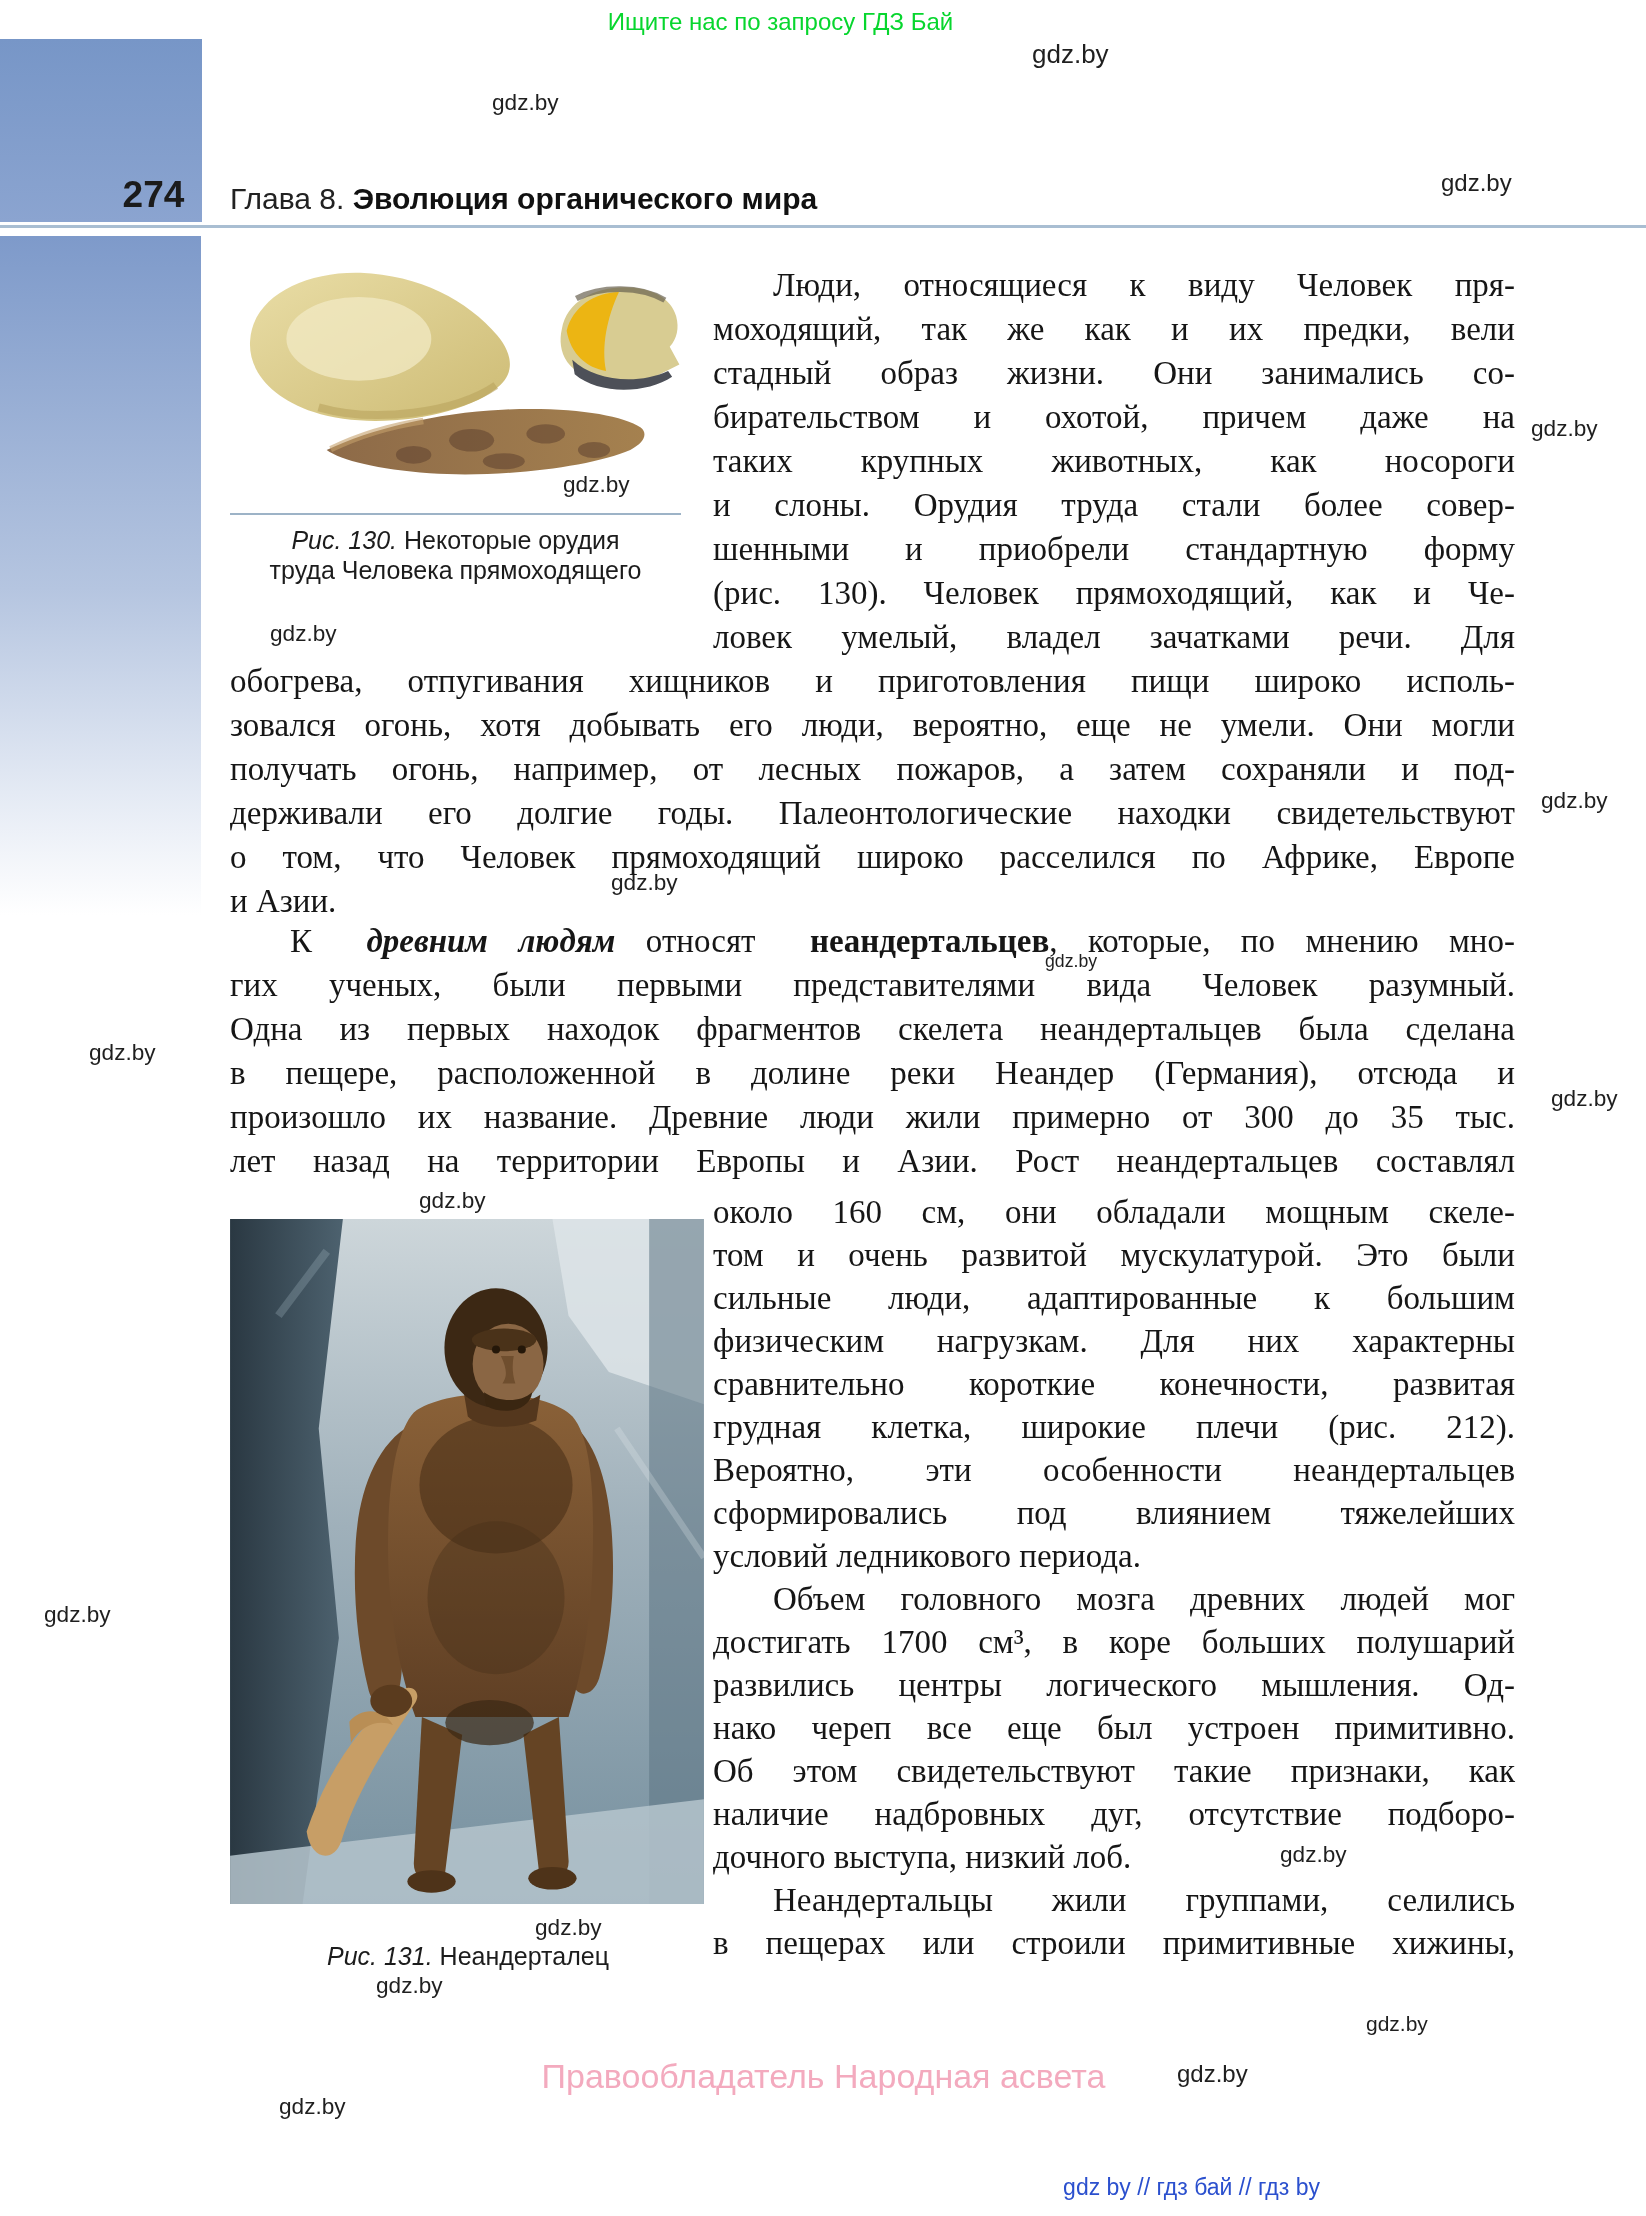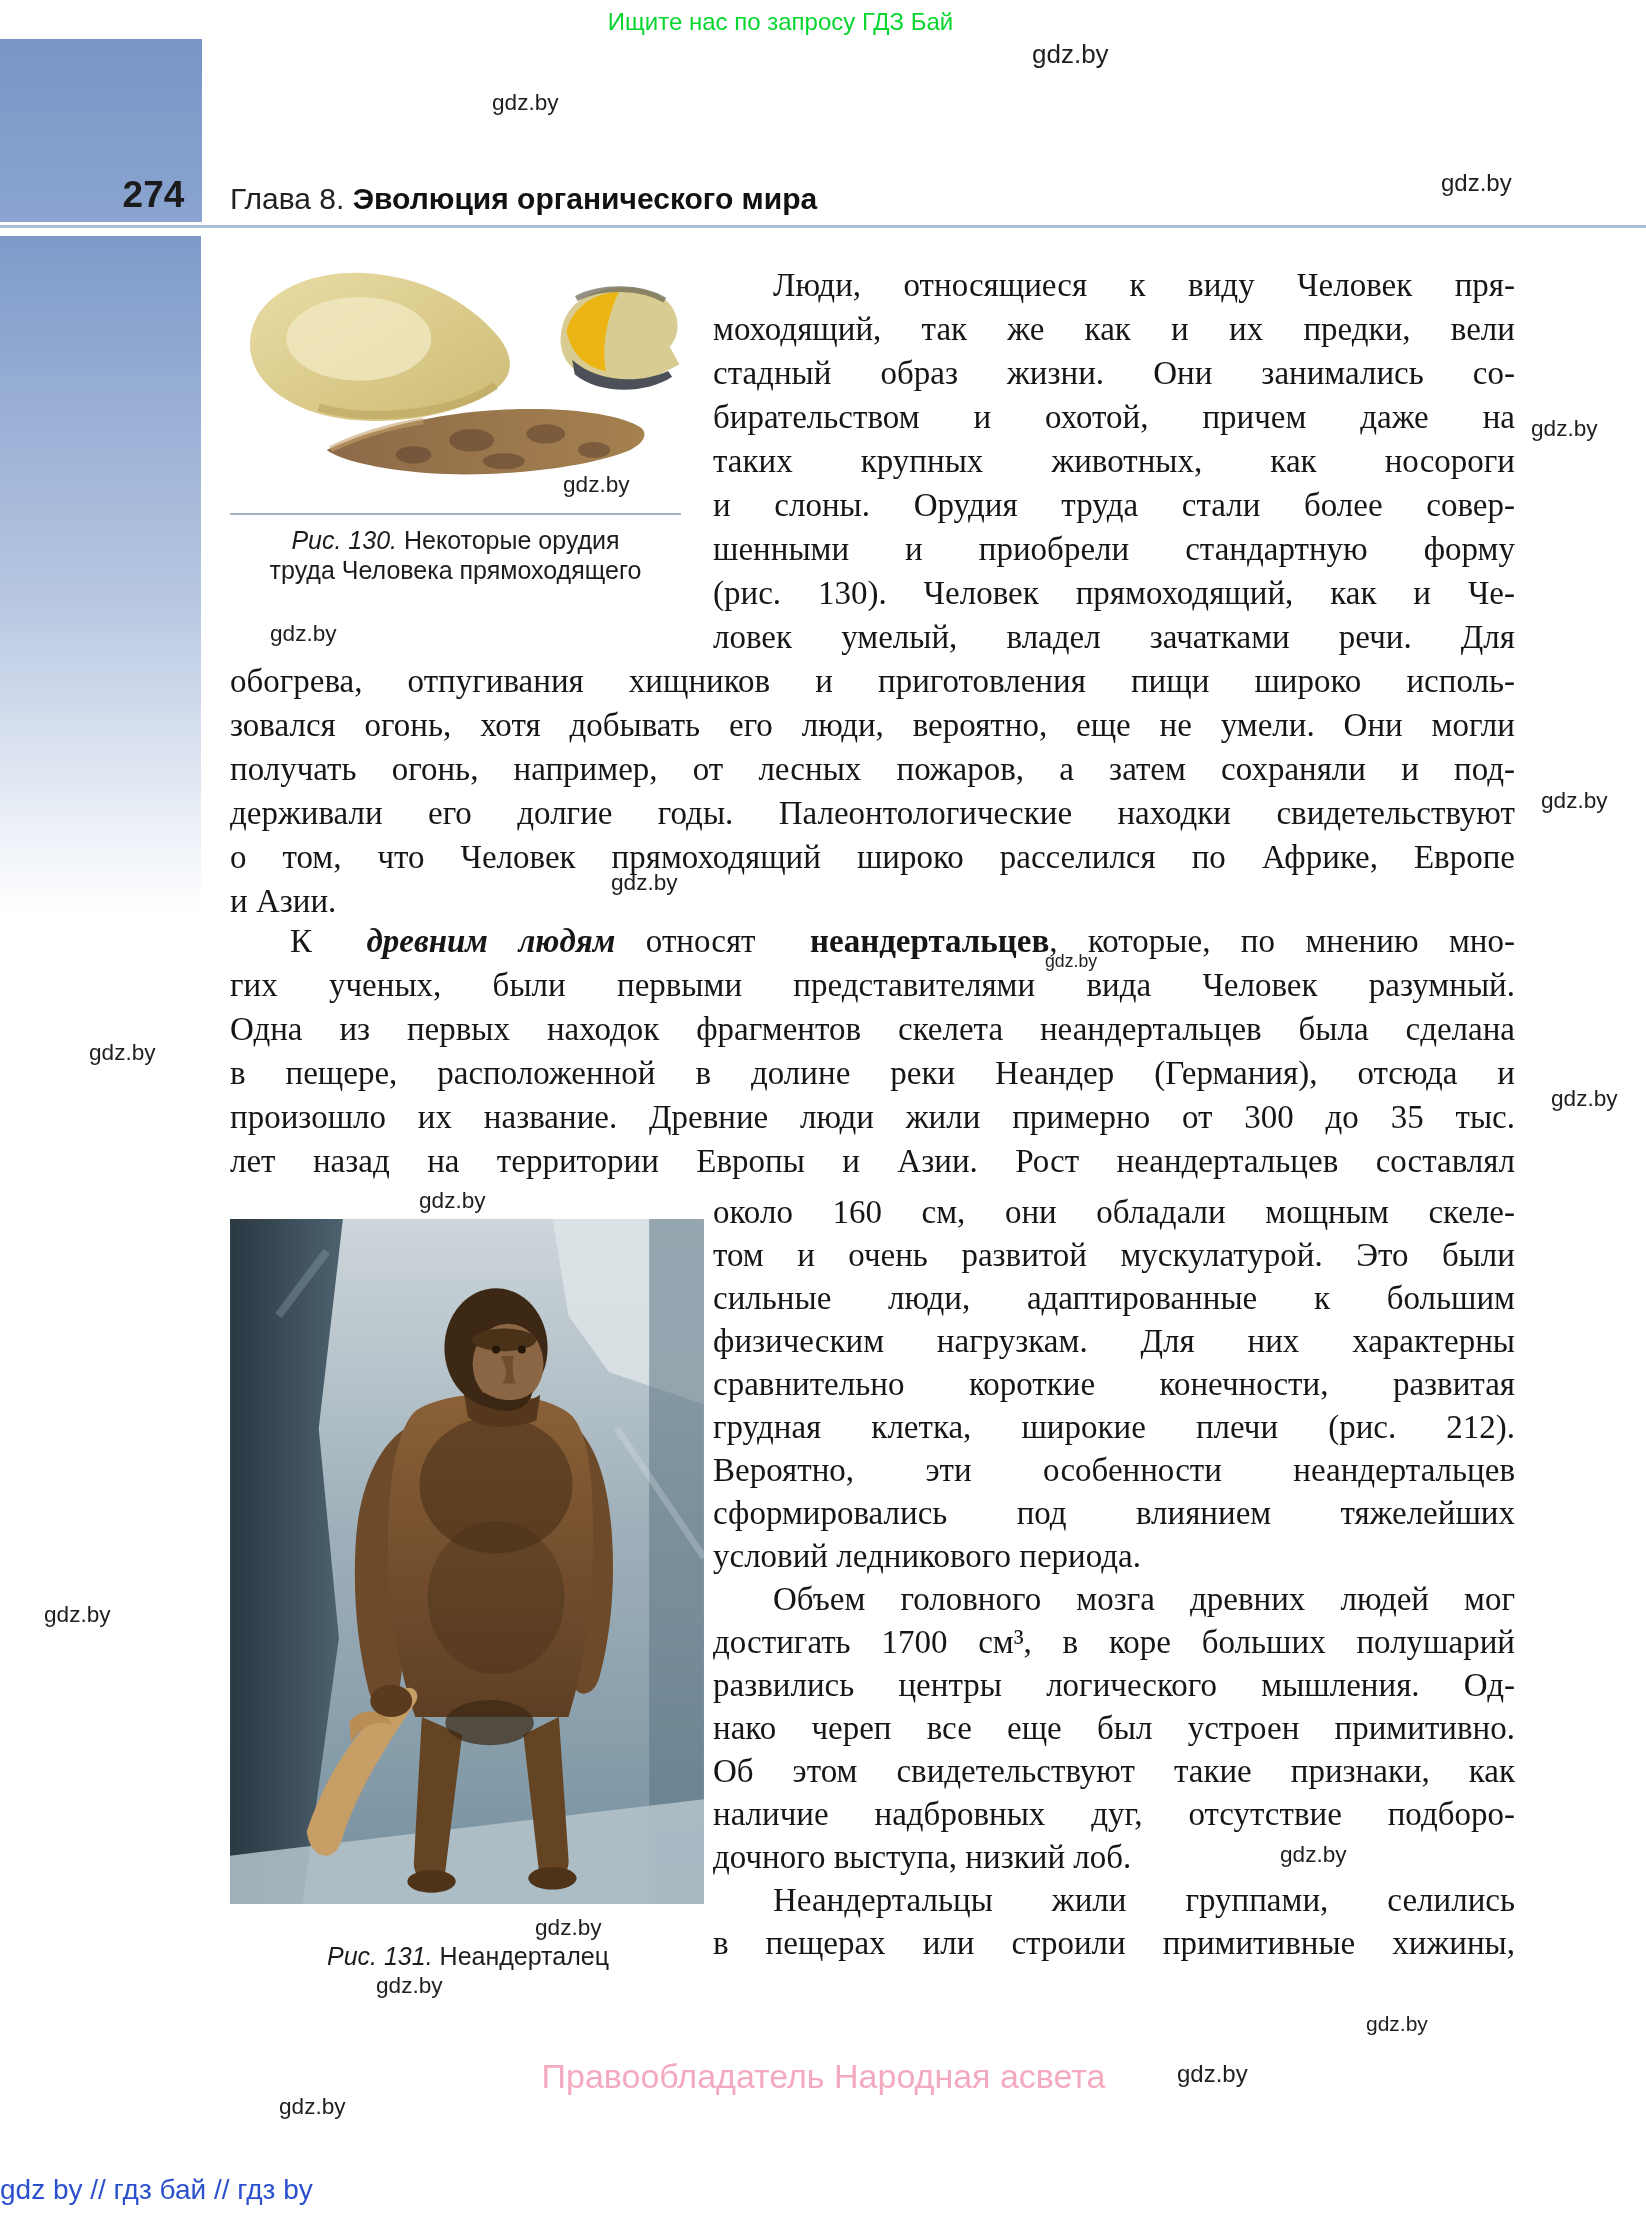--- a/index.html
+++ b/index.html
@@ -27,22 +27,22 @@
   .rich i{font-style:italic;}
   
   .fig-rule{left:230px;top:513px;width:451px;height:2.4px;background:#9db3c7;}
   .caption{font-family:"Liberation Sans",sans-serif;font-size:25px;line-height:30px;
            text-align:center;color:#1c1c1c;}
   .caption .lbl{font-style:italic;}
   
   .wm{font-family:"Liberation Sans",sans-serif;color:#1f1f1f;white-space:nowrap;}
   .copyright{left:0;top:2057px;width:1647px;text-align:center;
            font-family:"Liberation Sans",sans-serif;font-size:34px;color:#f3aabe;}
-  .footer-links{left:0;top:2174px;width:1320px;text-align:left;
-           font-family:"Liberation Sans",sans-serif;font-size:28px;color:#2b50ce;}
+  .footer-links{left:0;top:2174px;width:1320px;text-align:right;
+           font-family:"Liberation Sans",sans-serif;font-size:23px;color:#2b50ce;}
 </style>
 </head>
 <body>
 
 <div class="abs banner">Ищите нас по запросу ГДЗ Бай</div>
 
 <span class="abs wm" style="left:1032px;top:39px;font-size:26px">gdz.by</span>
 <span class="abs wm" style="left:492px;top:90px;font-size:22.6px">gdz.by</span>
 <span class="abs wm" style="left:1441px;top:169px;font-size:24px">gdz.by</span>
 <span class="abs wm" style="left:119px;top:235px;font-size:24px">gdz.by</span>

